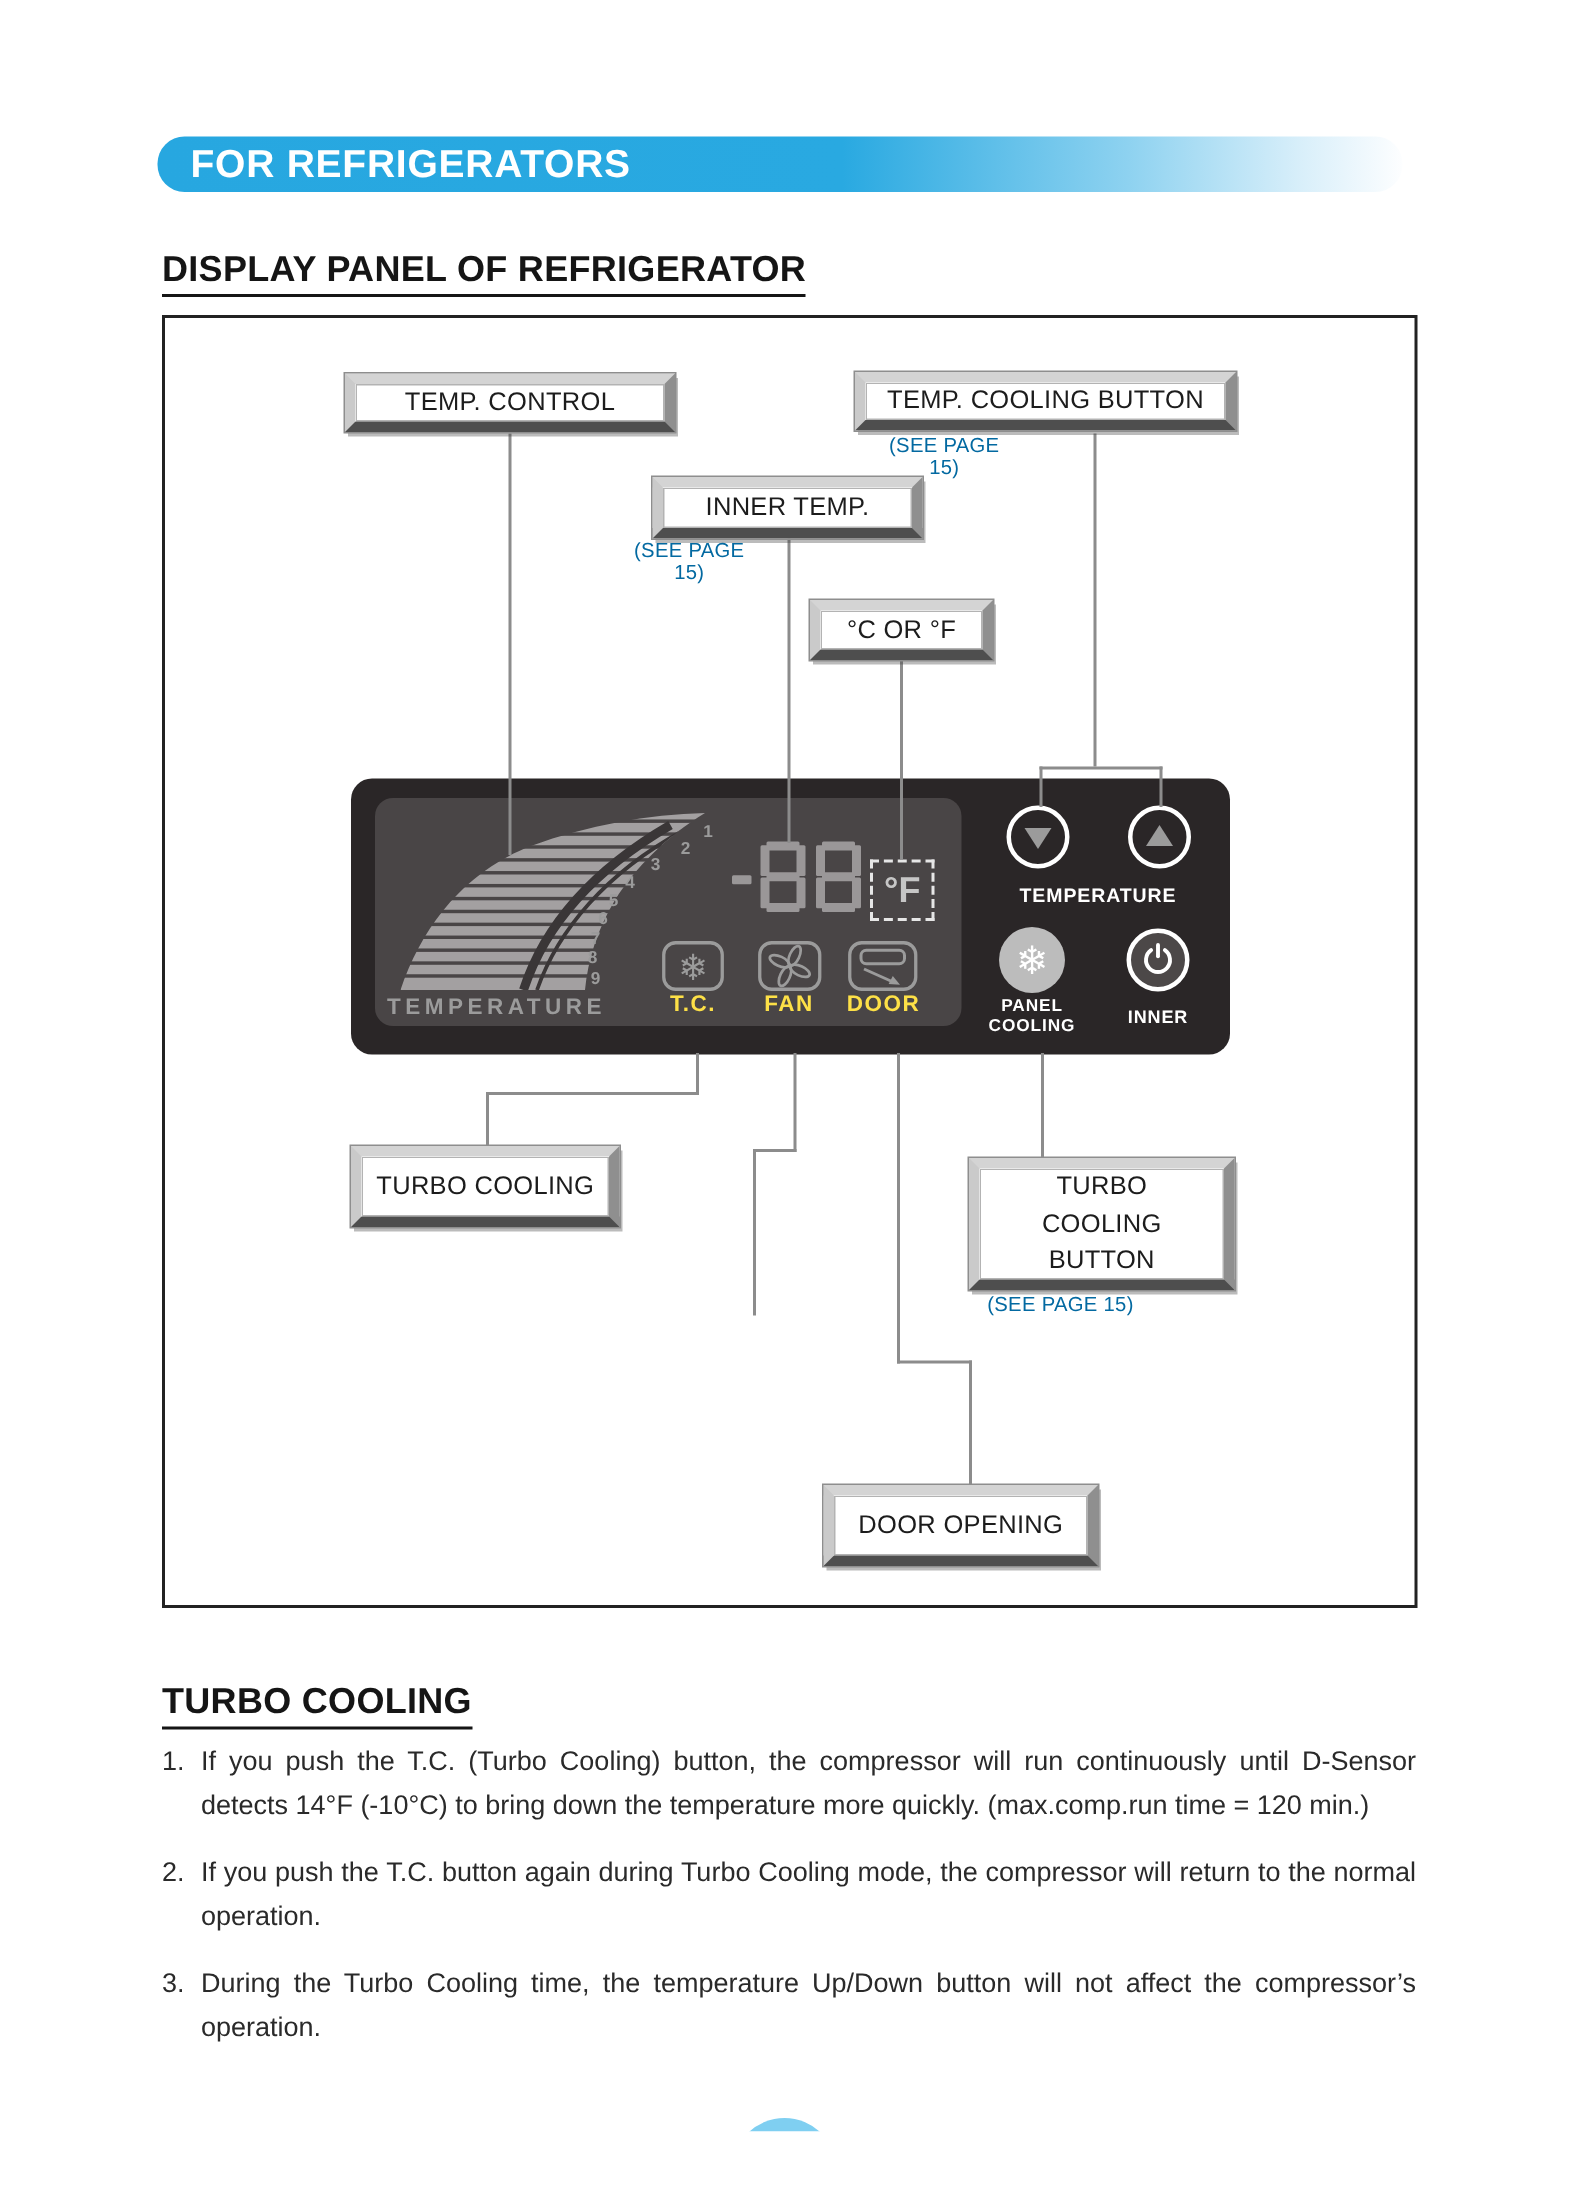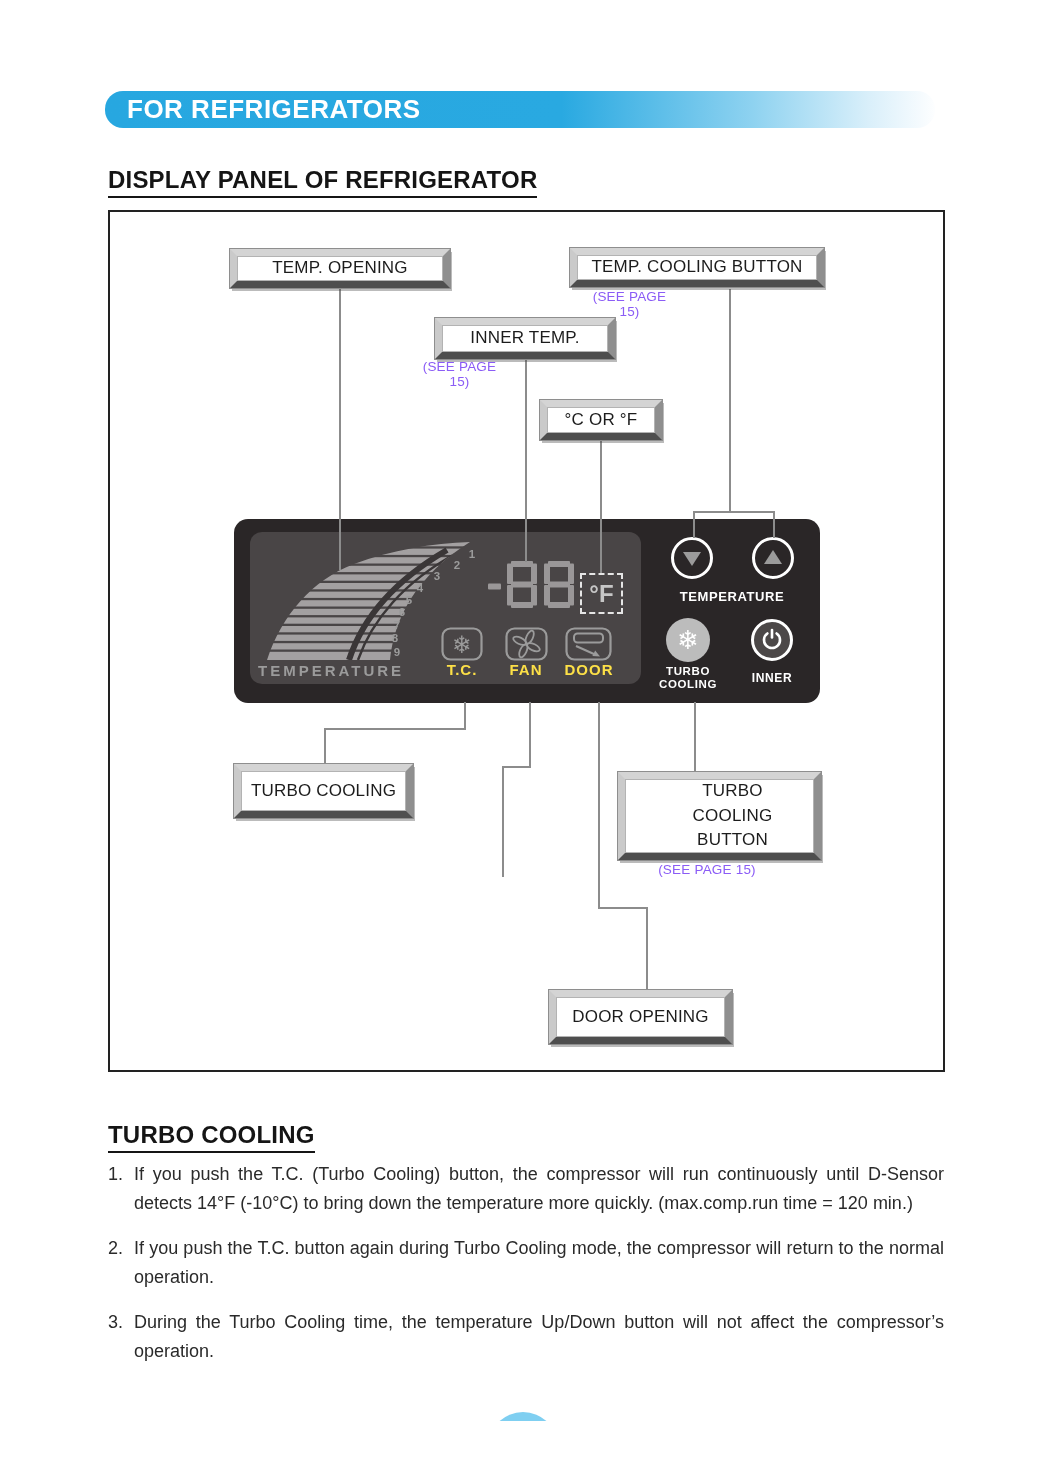--- a/index.html
+++ b/index.html
@@ -18,21 +18,21 @@
   .h2-turbo{left:108px;top:1121px;}
 
   
   .frame{position:absolute;left:108px;top:210px;width:833px;height:858px;border:2px solid #222;background:#fff;}
 
   
   .cbox{position:absolute;background:#fff;display:flex;align-items:center;justify-content:center;
     border:7px solid;border-color:#d4d4d4 #8f8f8f #4e4e4e #cacaca;outline:1px solid #8e8e8e;
     box-shadow:inset 0 0 0 1px #b3b3b3,2px 3px 0 rgba(60,60,60,0.35);
     font-size:17px;color:#1c1c1c;text-align:center;letter-spacing:0.2px;line-height:1.45;z-index:4;}
-  .note{position:absolute;font-size:13.5px;color:#8b5cf6;letter-spacing:0.2px;z-index:4;text-align:center;}
+  .note{position:absolute;font-size:13.5px;color:#0369a1;letter-spacing:0.2px;z-index:4;text-align:center;}
 
   
   .vline,.hline{position:absolute;background:#8c8c8c;z-index:3;}
   .vline{width:2px;} .hline{height:2px;}
 
   
   .panel{position:absolute;left:124px;top:307px;width:586px;height:184px;background:#2a2627;border-radius:14px;z-index:2;}
   .lcd{position:absolute;left:16px;top:13px;width:391px;height:152px;background:#494546;border-radius:12px;}
   .bars-svg{position:absolute;left:18px;top:21px;}
   .seg-svg{position:absolute;left:252px;top:40px;}
@@ -89,21 +89,21 @@
     <div class="hline" style="left:392px;top:554px;width:29px;"></div>
     <div class="vline" style="left:392px;top:554px;height:111px;"></div>
 
     <div class="vline" style="left:488px;top:490px;height:207px;"></div>
     <div class="hline" style="left:488px;top:695px;width:50px;"></div>
     <div class="vline" style="left:536px;top:695px;height:83px;"></div>
 
     <div class="vline" style="left:584px;top:490px;height:71px;"></div>
 
     <div class="cbox" style="left:120px;top:37px;width:206px;height:25px;">
-      <span>TEMP. OPENING</span>
+      <span>TEMP. CONTROL</span>
     </div>
     <div class="cbox" style="left:460px;top:36px;width:240px;height:25px;">
       <span>TEMP. COOLING BUTTON</span>
     </div>
     <div class="note" style="left:472px;top:77px;width:95px;">(SEE PAGE 15)</div>
 
     <div class="cbox" style="left:325px;top:106px;width:166px;height:27px;">
       <span>INNER TEMP.</span>
     </div>
     <div class="note" style="left:302px;top:147px;width:95px;">(SEE PAGE 15)</div>
@@ -222,30 +222,30 @@
       <div class="btn-circle" style="left:432px;top:99px;width:44px;height:44px;background:#bcbcbc;">
         <span style="color:#fff;font-size:26px;line-height:44px;">❄</span>
       </div>
       <div class="btn-circle ring" style="left:517px;top:100px;background:#4c4848;">
         <svg width="24" height="24" viewBox="-12 -12 24 24">
           <path d="M 4.6 -6.55 A 8 8 0 1 1 -4.6 -6.55" fill="none" stroke="#fff" stroke-width="2.6" stroke-linecap="round"></path>
           <line x1="0" y1="-10" x2="0" y2="-2.5" stroke="#fff" stroke-width="2.6" stroke-linecap="round"></line>
         </svg>
       </div>
       <div class="panel-label" style="left:409px;top:146px;width:90px;font-size:11.5px;line-height:13px;">
-        <span>TURBO</span><br>
+        <span>PANEL</span><br>
         <span>COOLING</span>
       </div>
       <div class="panel-label" style="left:498px;top:152px;width:80px;font-size:12px;">INNER</div>
     </div>
 
     <div class="cbox" style="left:124px;top:552px;width:165px;height:40px;">
       <span>TURBO COOLING</span>
     </div>
-    <div class="cbox" style="left:508px;top:560px;width:163px;height:74px;padding-left:26px;">
+    <div class="cbox" style="left:536px;top:560px;width:163px;height:74px;">
       <span style="display:block;width:140px;">TURBO COOLING BUTTON</span>
     </div>
     <div class="note" style="left:542px;top:650px;width:110px;">(SEE PAGE 15)</div>
 
     <div class="cbox" style="left:439px;top:778px;width:169px;height:40px;">
       <span>DOOR OPENING</span>
     </div>
   </div>
 
   <div class="h2 h2-turbo">TURBO COOLING</div>

